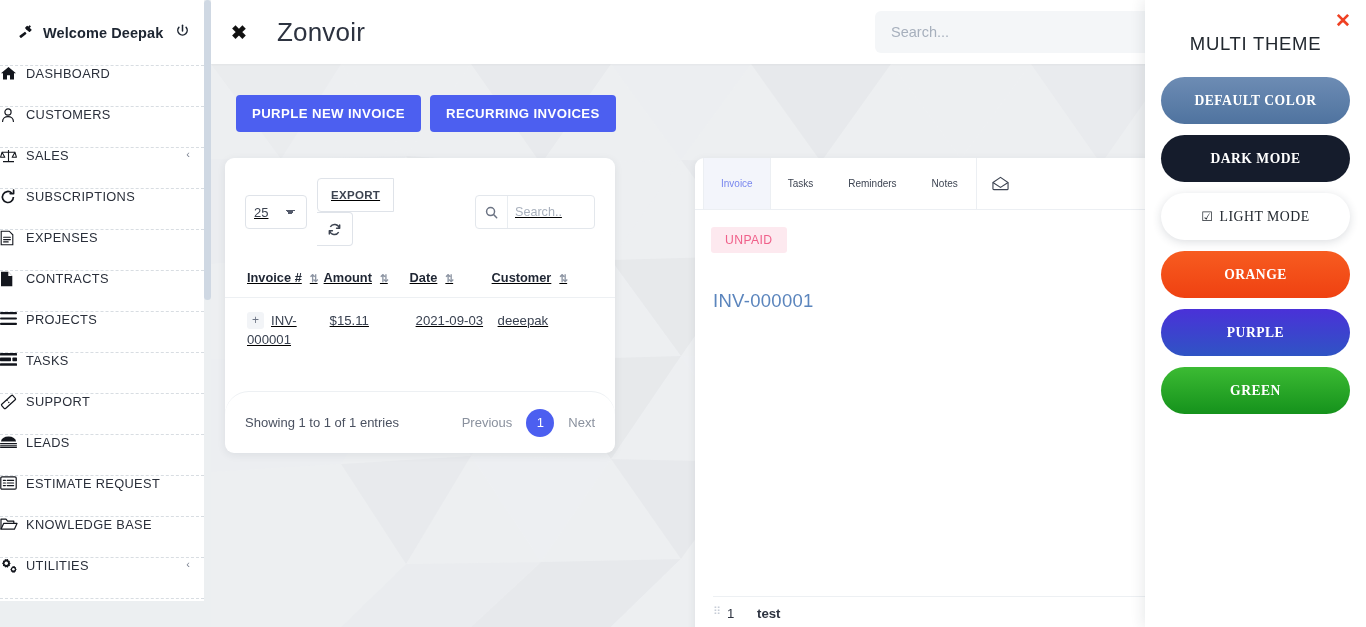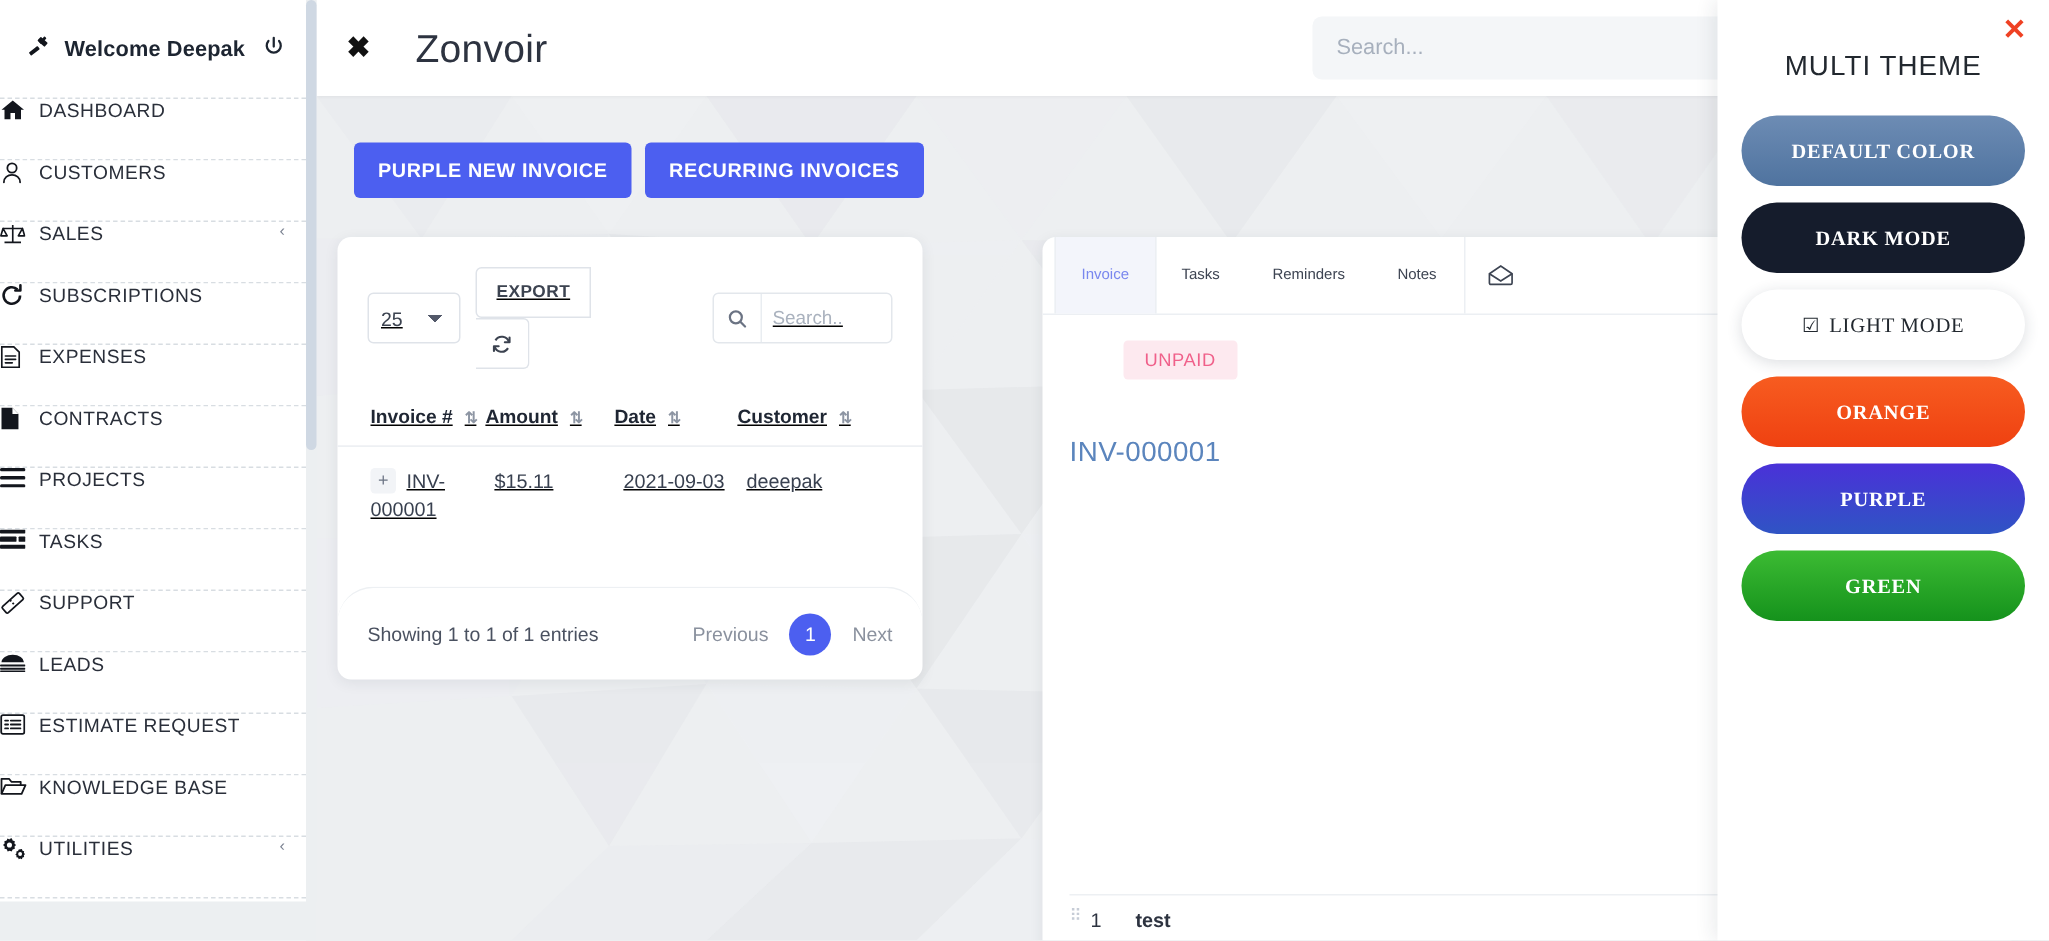--- a/index.html
+++ b/index.html
@@ -213,21 +213,21 @@
     background: #f3f5fb; color: #7987ee;
     border-right: 1px solid #eceff3; border-left: 1px solid #eceff3;
   }
   .tab.icon-tab { font-size: 15px; color: #3d4452; border-left: 1px solid #eceff3; padding: 0 15px; }
 
   .detail-actions {
     display: flex; align-items: center; padding: 14px 16px 0 16px;
   }
   .badge-unpaid {
     background: #fde9ef; color: #f0608a; font-size: 12.2px;
-    padding: 6px 14px; border-radius: 3px; letter-spacing: .4px; margin-left: 38px;
+    padding: 6px 14px; border-radius: 3px; letter-spacing: .4px;
   }
   .icon-btns { margin-left: auto; display: flex; gap: 9px; }
   .ibtn {
     width: 40px; height: 32px; background: #f2f4f7; border-radius: 4px;
     display: flex; align-items: center; justify-content: center;
     font-size: 13px; color: #3b4250; cursor: pointer; border: none;
   }
   .ibtn.wide { width: 48px; }
 
   .inv-number {

